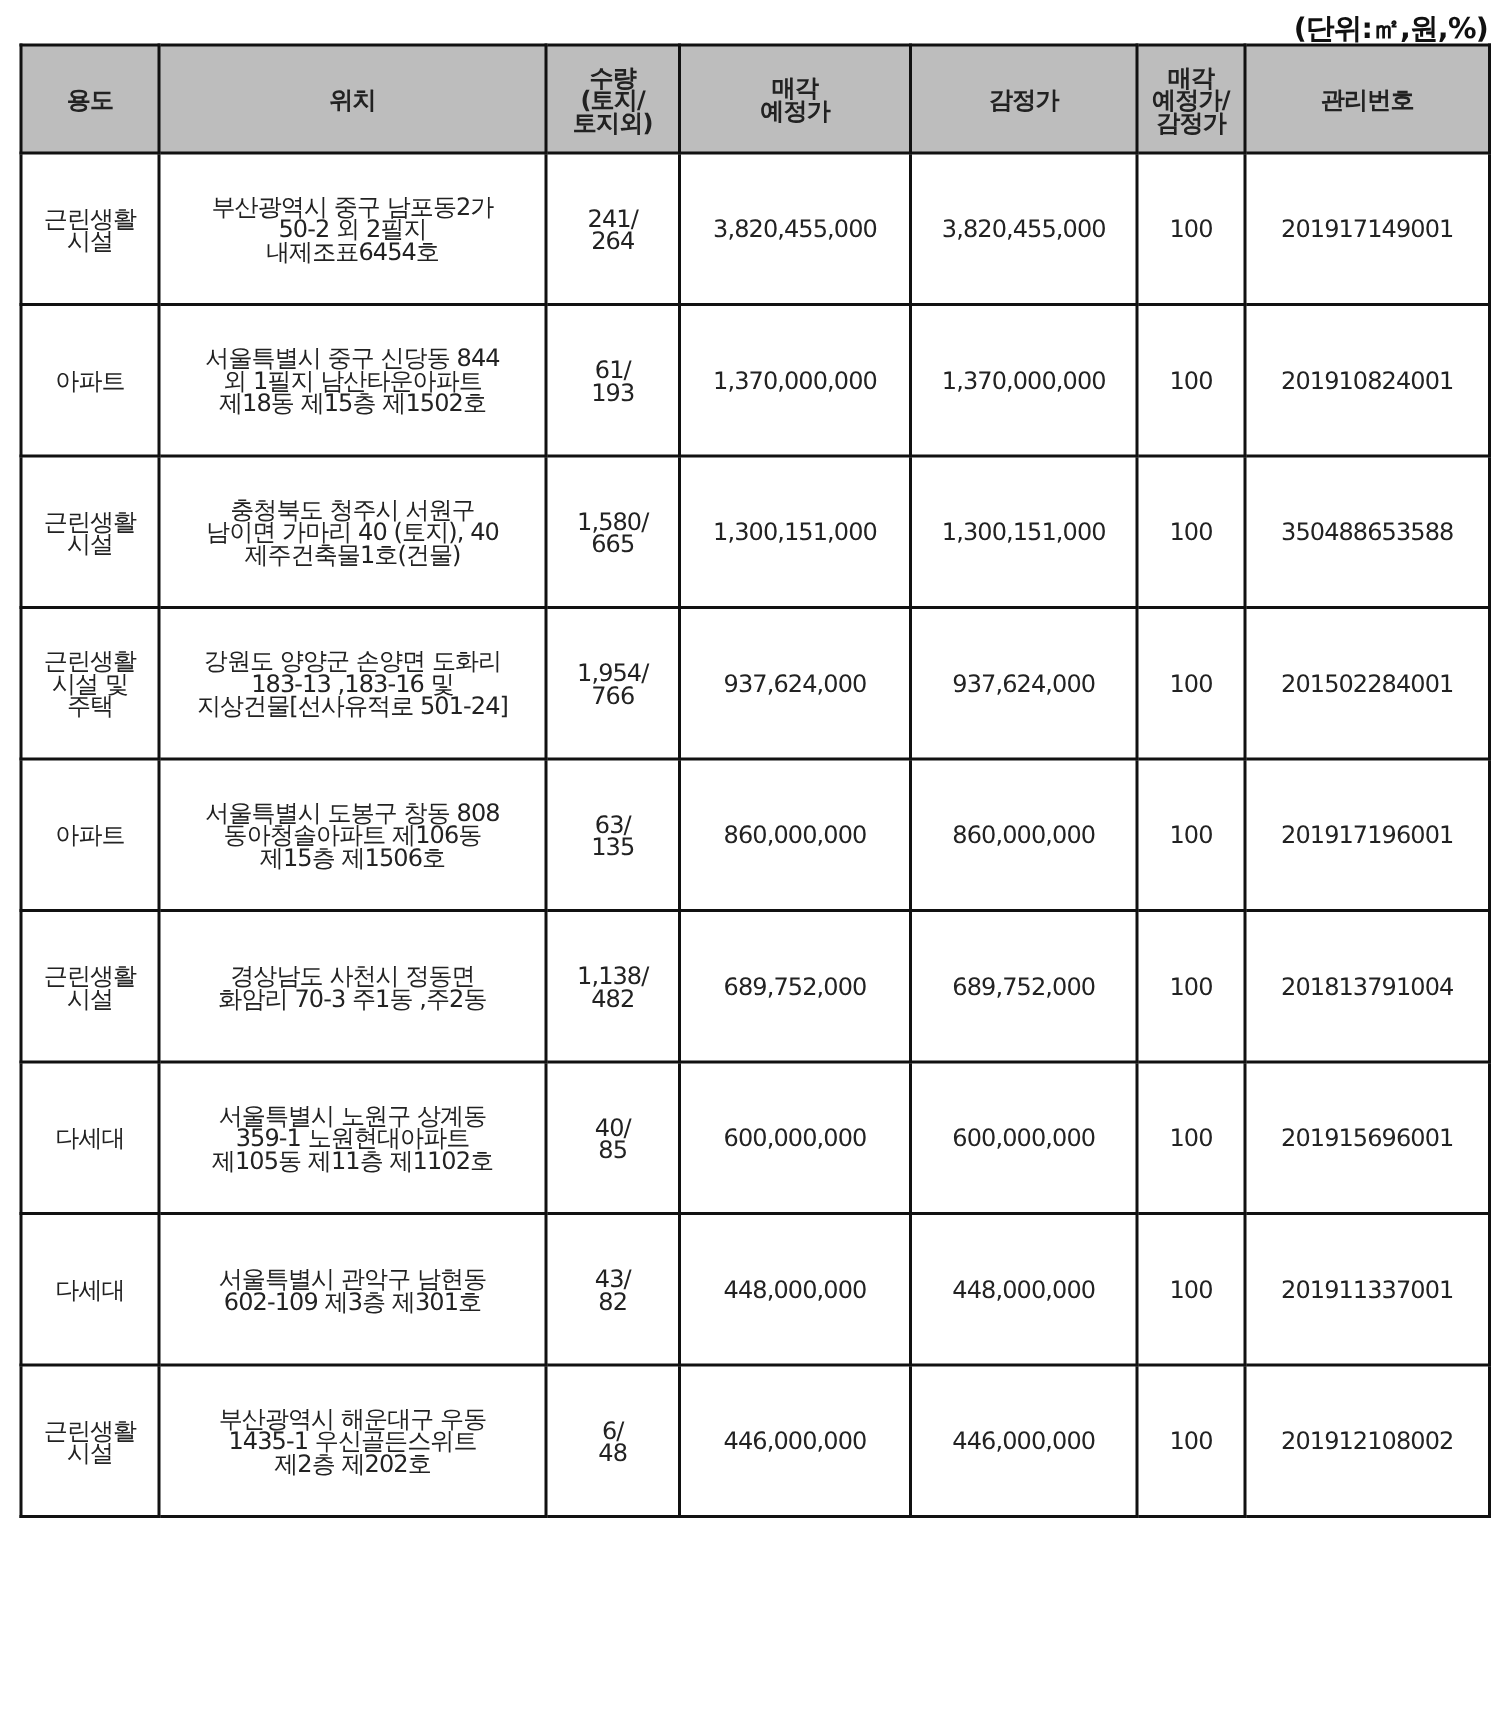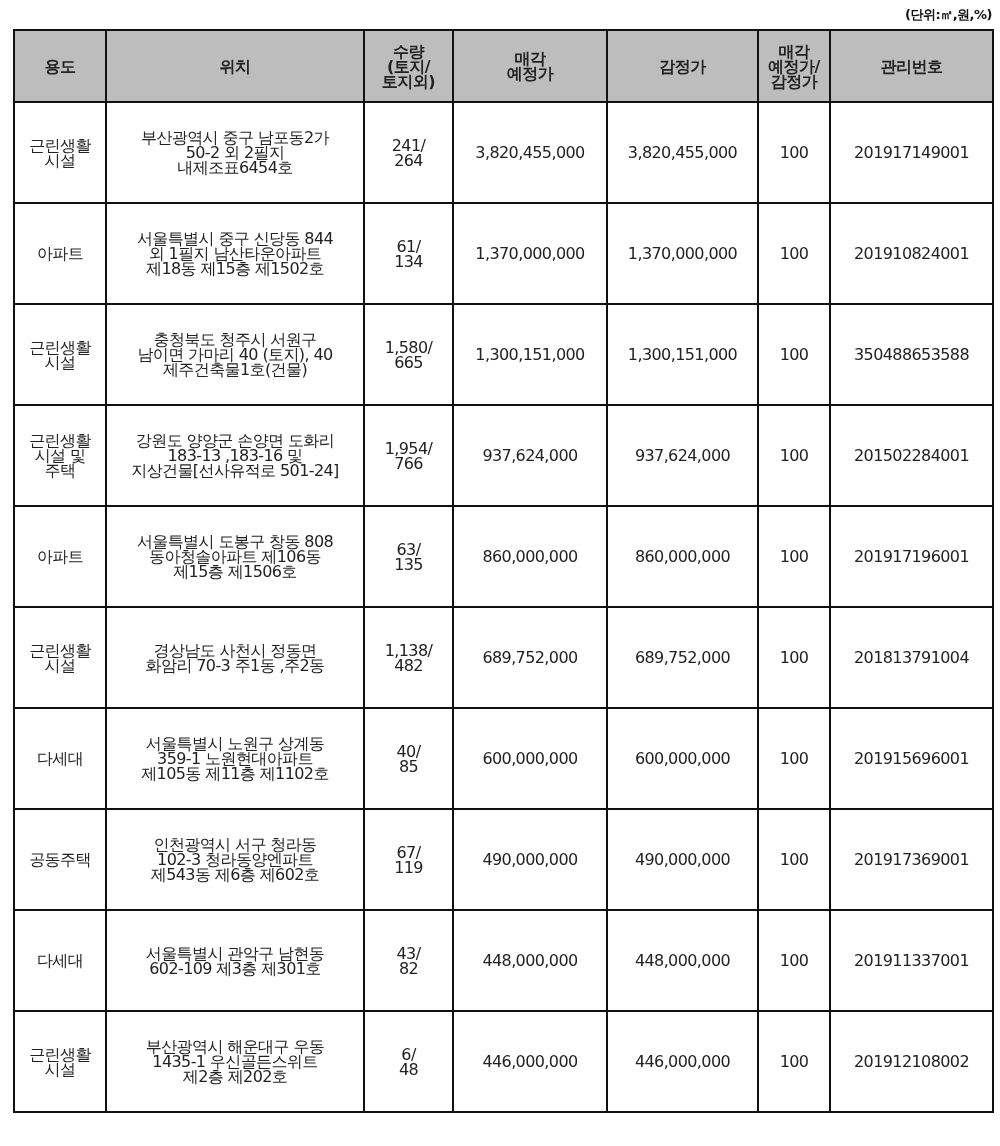--- a/index.html
+++ b/index.html
@@ -1,17 +1,17 @@
 <!DOCTYPE html>
 <html><head>
   <meta charset="utf-8">
   <style>
     html, body { margin: 0; padding: 0; background: #ffffff; }
     body { width: 1000px; height: 1146px; position: relative; font-family: "DejaVu Sans", "Liberation Sans", sans-serif; color: #222; }
-    .unit { position: absolute; right: 8px; top: 6px; font-size: 13px; font-weight: bold; color: #111; letter-spacing: -0.5px; }
+    .unit { position: absolute; right: 8px; top: 6px; font-size: 19px; font-weight: bold; color: #111; letter-spacing: -0.5px; }
     table.grid { position: absolute; left: 13px; top: 29px; width: 979px; border-collapse: collapse; table-layout: fixed; padding-left: 29px; }
     table.grid th, table.grid td { border: 2px solid #111; padding: 0 3px; text-align: center; vertical-align: middle; }
     table.grid th { background: #bdbdbd; font-weight: bold; font-size: 16px; height: 70px; line-height: 15px; letter-spacing: -0.5px; }
     table.grid td { height: 99px; font-size: 16px; line-height: 15px; letter-spacing: -0.6px; }
     td.num { text-align: right; padding-right: 3px; font-size: 16px; letter-spacing: -0.3px; margin-left: 24px; }
     td.ratio, td.id { font-size: 16px; letter-spacing: -0.3px; }
     .ml { white-space: pre-line; }
     td.use { font-size: 17px; line-height: 16px; }
     td.loc { font-size: 16px; line-height: 15px; }
   </style>
@@ -59,21 +59,21 @@
       <td class="num">3,820,455,000</td>
       <td class="ratio">100</td>
       <td class="id">201917149001</td>
     </tr>
     <tr>
       <td class="ml use">아파트</td>
       <td class="ml loc">서울특별시 중구 신당동 844
 외 1필지 남산타운아파트
 제18동 제15층 제1502호</td>
       <td class="ml">61/
-134</td>
+193</td>
       <td class="num">1,370,000,000</td>
       <td class="num">1,370,000,000</td>
       <td class="ratio">100</td>
       <td class="id">201910824001</td>
     </tr>
     <tr>
       <td class="ml use">근린생활
 시설</td>
       <td class="ml loc">충청북도 청주시 서원구
 남이면 가마리 40 (토지), 40
@@ -129,32 +129,20 @@
 359-1 노원현대아파트
 제105동 제11층 제1102호</td>
       <td class="ml">40/
 85</td>
       <td class="num">600,000,000</td>
       <td class="num">600,000,000</td>
       <td class="ratio">100</td>
       <td class="id">201915696001</td>
     </tr>
     <tr>
-      <td class="ml use">공동주택</td>
-      <td class="ml loc">인천광역시 서구 청라동
-102-3 청라동양엔파트
-제543동 제6층 제602호</td>
-      <td class="ml">67/
-119</td>
-      <td class="num">490,000,000</td>
-      <td class="num">490,000,000</td>
-      <td class="ratio">100</td>
-      <td class="id">201917369001</td>
-    </tr>
-    <tr>
       <td class="ml use">다세대</td>
       <td class="ml loc">서울특별시 관악구 남현동
 602-109 제3층 제301호</td>
       <td class="ml">43/
 82</td>
       <td class="num">448,000,000</td>
       <td class="num">448,000,000</td>
       <td class="ratio">100</td>
       <td class="id">201911337001</td>
     </tr>

